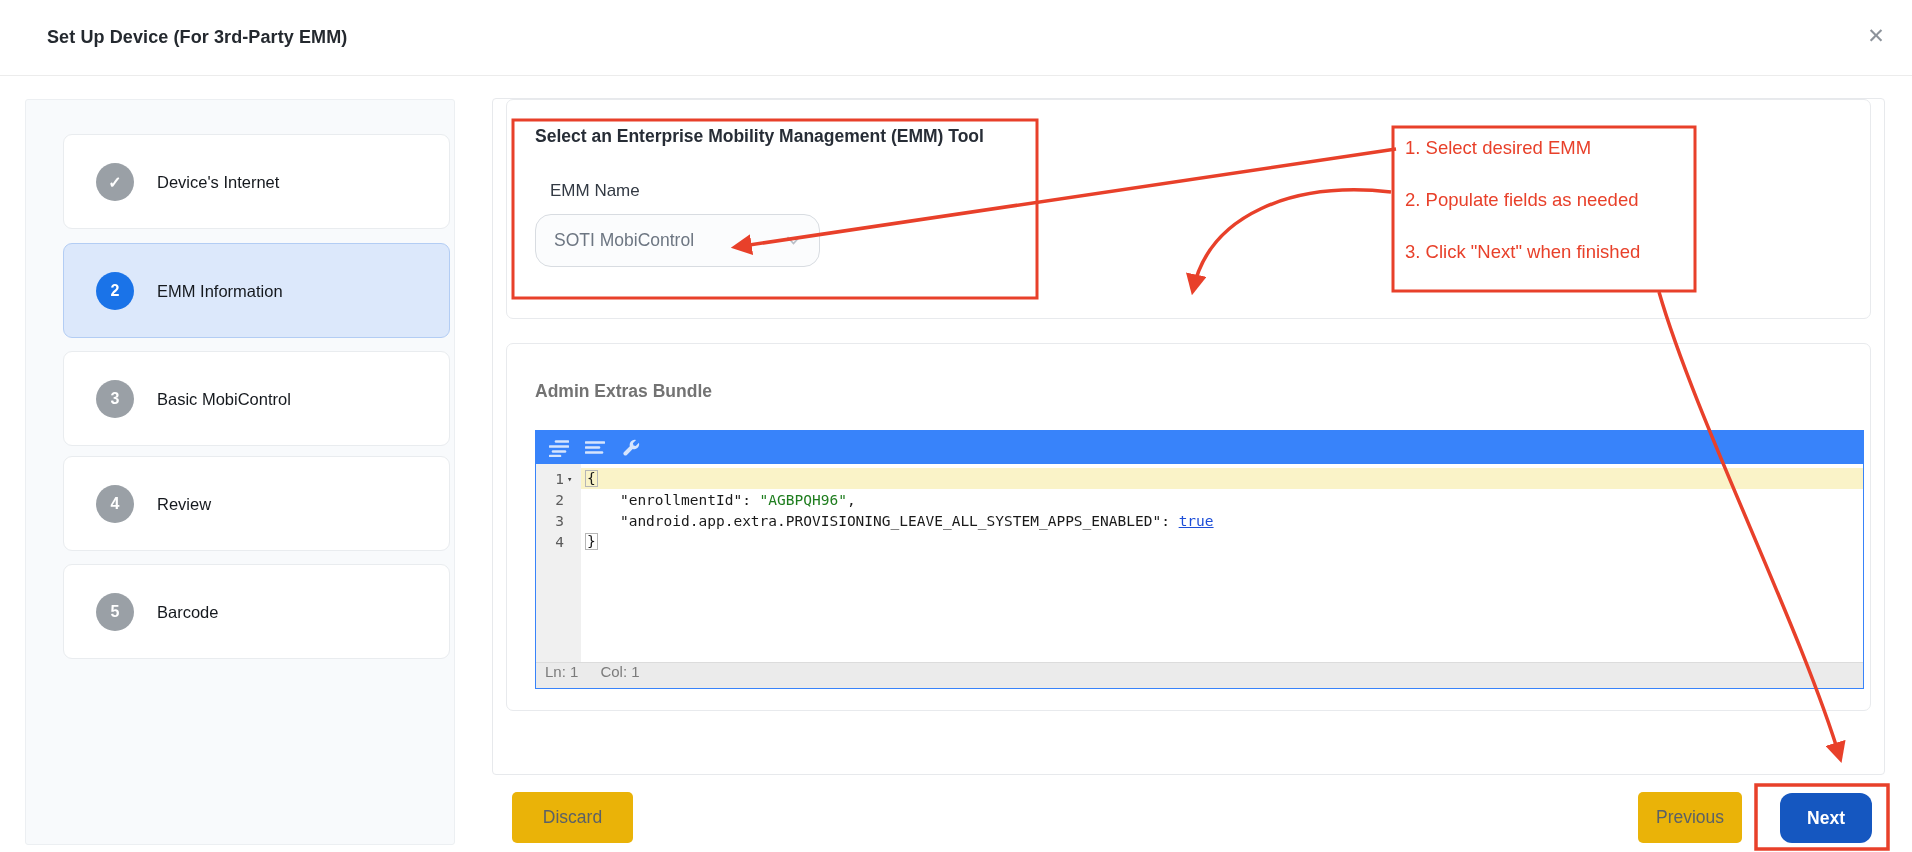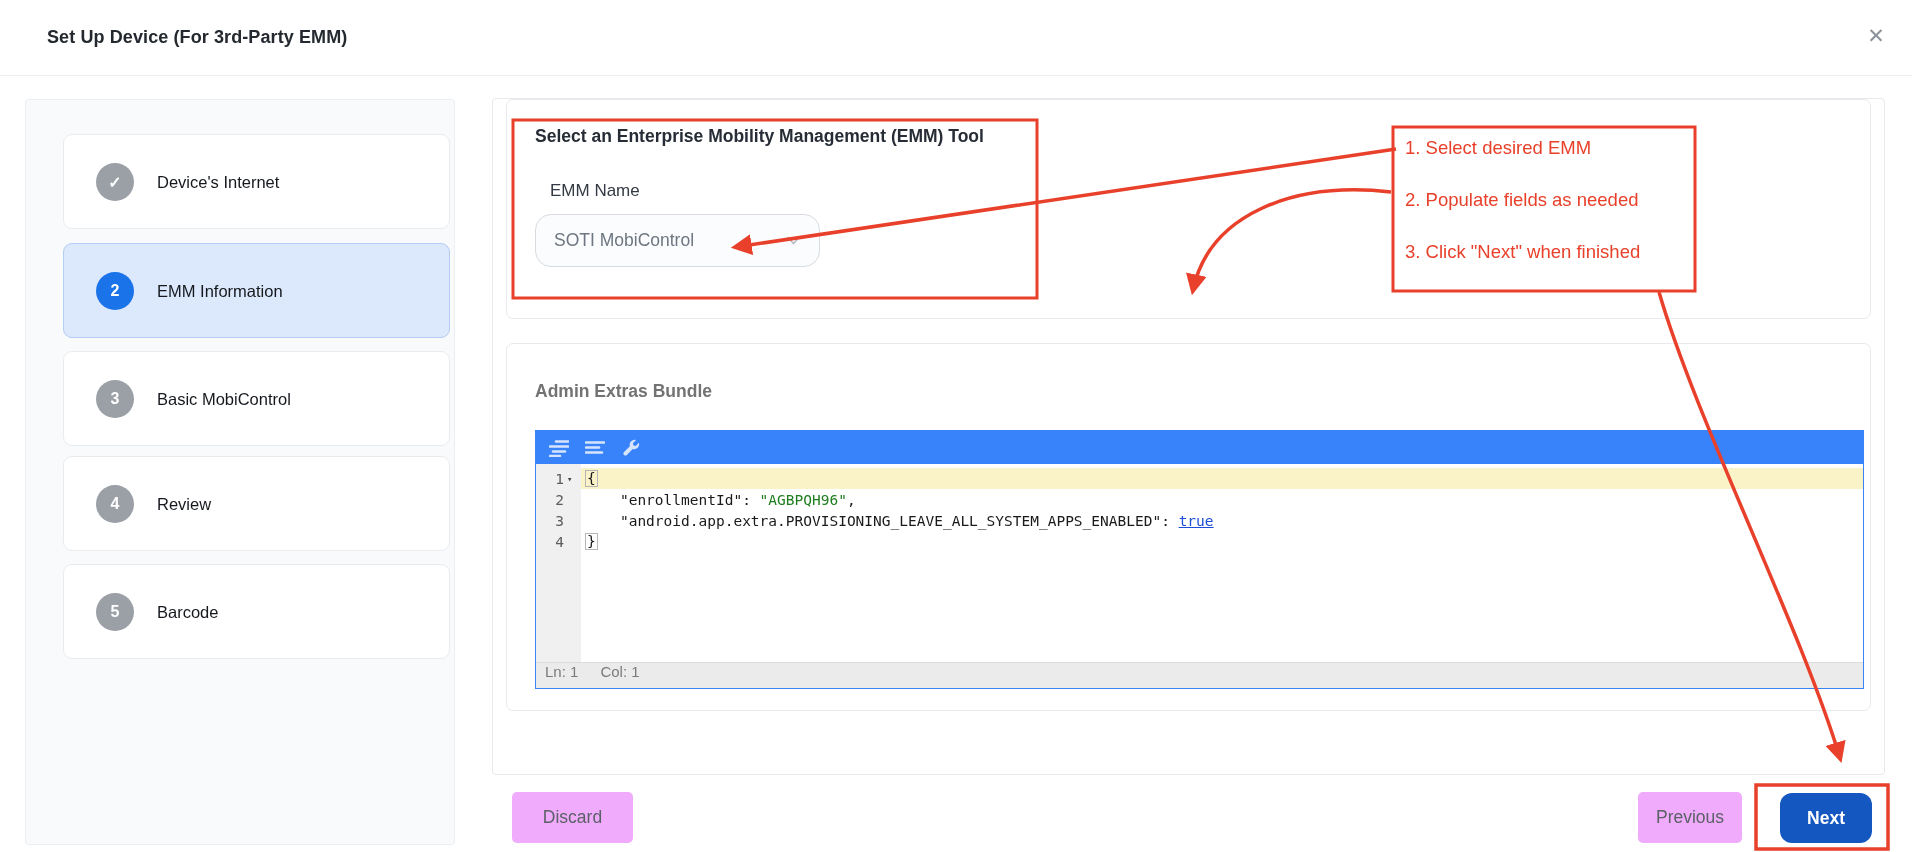--- a/index.html
+++ b/index.html
@@ -46,21 +46,21 @@
   .cline { height:21px; display:flex; align-items:center; padding-left:4px; white-space:pre; color:#1a1a1a; }
   .cline.active-line { background:#faf3c8; }
   .tok { white-space:pre; }
   .tok.str { color:#1e7d1e; }
   .tok.bool { color:#1d4ed8;text-decoration:underline; }
   .tok.brace { border:1px solid #b6b6b6; padding:0 1px; line-height:15px; }
   .ed-status { height:26px; background:#ebebeb; border-top:1px solid #dcdcdc; display:flex; align-items:flex-start; gap:22px; padding-left:9px; font-size:15px; color:#7b7b7b; flex:0 0 auto; }
 
   
   .btn { position:absolute; display:flex; align-items:center; justify-content:center; border-radius:5px; font-size:17.5px; cursor:pointer; }
-  .btn.gray { background:#f0abfc; color:#5b6167; font-weight:400; }
+  .btn.gray { background:#eab308; color:#5b6167; font-weight:400; }
   .btn-discard { left:512px; top:792px; width:121px; height:51px; }
   .btn-previous { left:1638px; top:792px; width:104px; height:51px; }
   .btn-next { left:1780px; top:793px; width:92px; height:50px; background:#1557c0; color:#fff; font-weight:600; border-radius:12px; }
 
   
   .overlay { position:absolute; left:0; top:0; width:1912px; height:852px; pointer-events:none; z-index:40; }
   .instructions { position:absolute; left:1393px; top:127px; width:302px; height:164px; z-index:41; padding:10px 0 16px 12px; pointer-events:none; }
   .instr-line { height:22px; margin-bottom:30px; font-size:18.5px; color:#e8402a; white-space:nowrap; }
 </style>
 </head>

